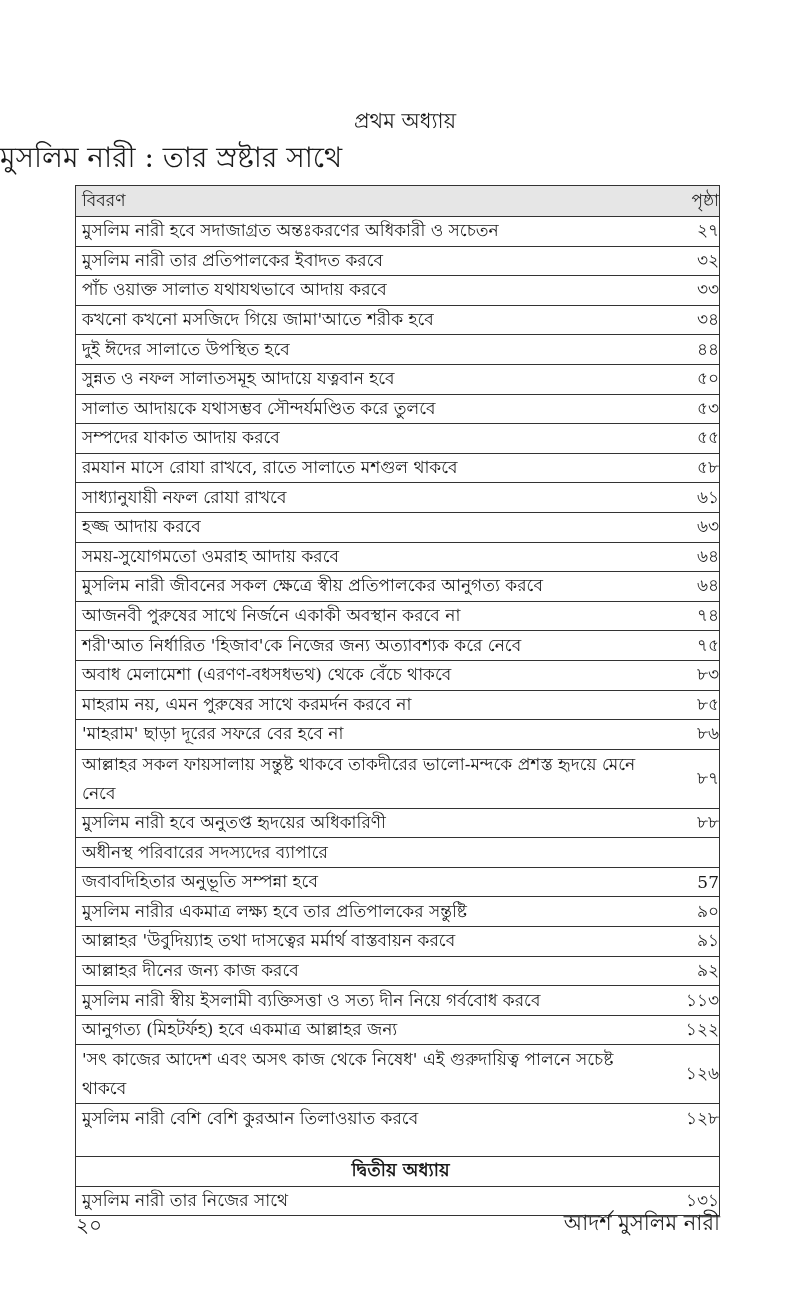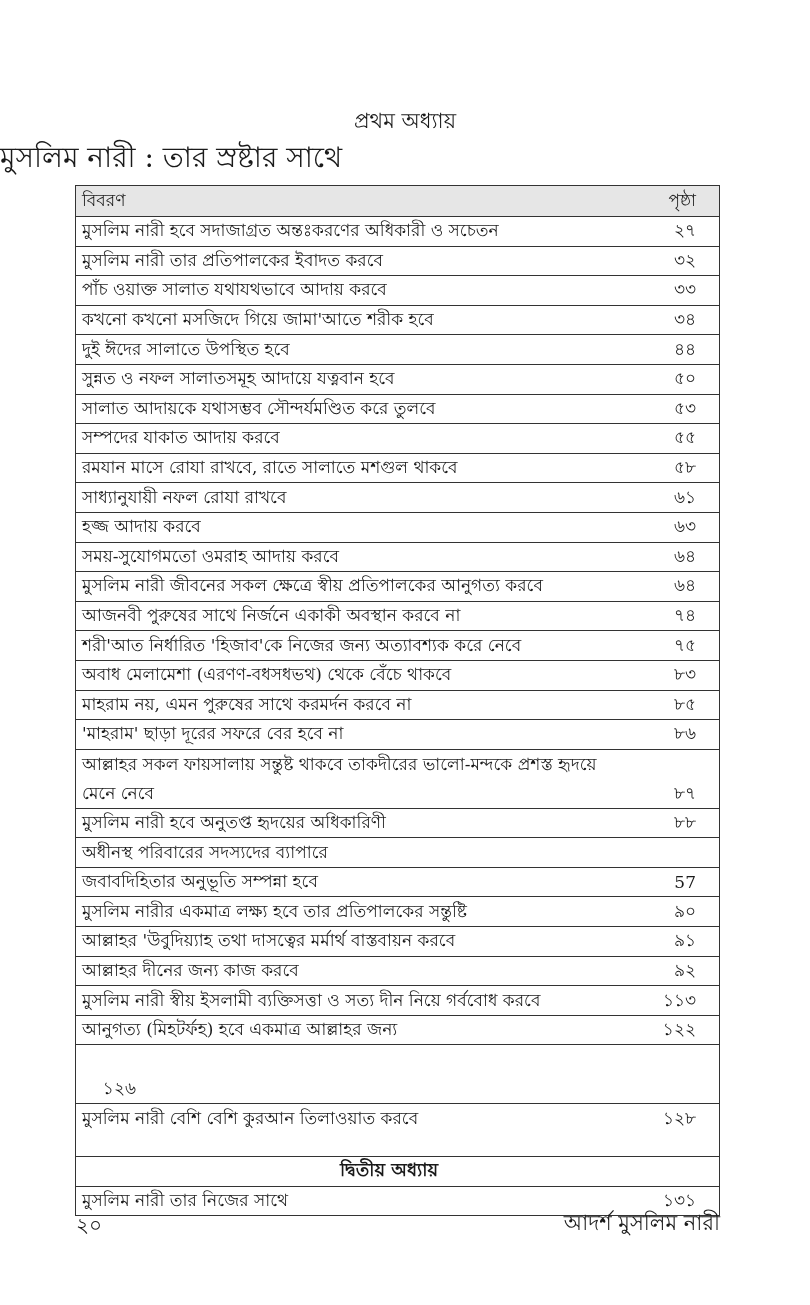--- a/index.html
+++ b/index.html
@@ -16,25 +16,25 @@
     position: absolute; left: 0; width: 810px; top: 138px; 
     font-size: 28px; line-height: 40px;
   }
   .toc {
     position: absolute; left: 75px; top: 185px; width: 645px;
     border: 1.3px solid #333; box-sizing: border-box;
   }
   .row {
     display: flex; align-items: center; justify-content: space-between;
     height: 29.6px; border-top: 1.3px solid #333; box-sizing: border-box;
-    padding: 0 23px 0 6px; font-size: 17px;
+    padding: 0 0 0 6px; font-size: 17px;
   }
   .row:first-child { border-top: none; }
   .row.head { background: #e6e6e6; height: 30px; }
-  .row.tall { height: 59px; align-items: flex-end; }
+  .row.tall { height: 59px; align-items: center; }
   .row.tall .text { line-height: 29px; padding-right: 28px; }
   .row.section { justify-content: center; font-weight: bold; font-size: 18px; margin-top: 23px; }
   .text { flex: 1; white-space: normal; }
   .page { width: 54px; text-align: right; flex-shrink: 0; }
   .footer-num {
     position: absolute; left: 76px; top: 1210px; font-size: 20px; line-height: 30px; text-align: right;
   }
   .footer-title {
     position: absolute; right: 90px; top: 1208px; font-size: 21px; line-height: 30px;
   }
@@ -153,20 +153,21 @@
     </div>
     <div class="row">
       <span class="text">মুসলিম নারী স্বীয় ইসলামী ব্যক্তিসত্তা ও সত্য দীন নিয়ে গর্ববোধ করবে</span>
       <span class="page">১১৩</span>
     </div>
     <div class="row">
       <span class="text">আনুগত্য (মিহটর্ফহ) হবে একমাত্র আল্লাহর জন্য</span>
       <span class="page">১২২</span>
     </div>
     <div class="row tall">
+      <span class="text">'সৎ কাজের আদেশ এবং অসৎ কাজ থেকে নিষেধ' এই গুরুদায়িত্ব পালনে সচেষ্ট থাকবে</span>
       <span class="page">১২৬</span>
     </div>
     <div class="row">
       <span class="text">মুসলিম নারী বেশি বেশি কুরআন তিলাওয়াত করবে</span>
       <span class="page">১২৮</span>
     </div>
     <div class="row section">
       <span>দ্বিতীয় অধ্যায়</span>
     </div>
     <div class="row">

